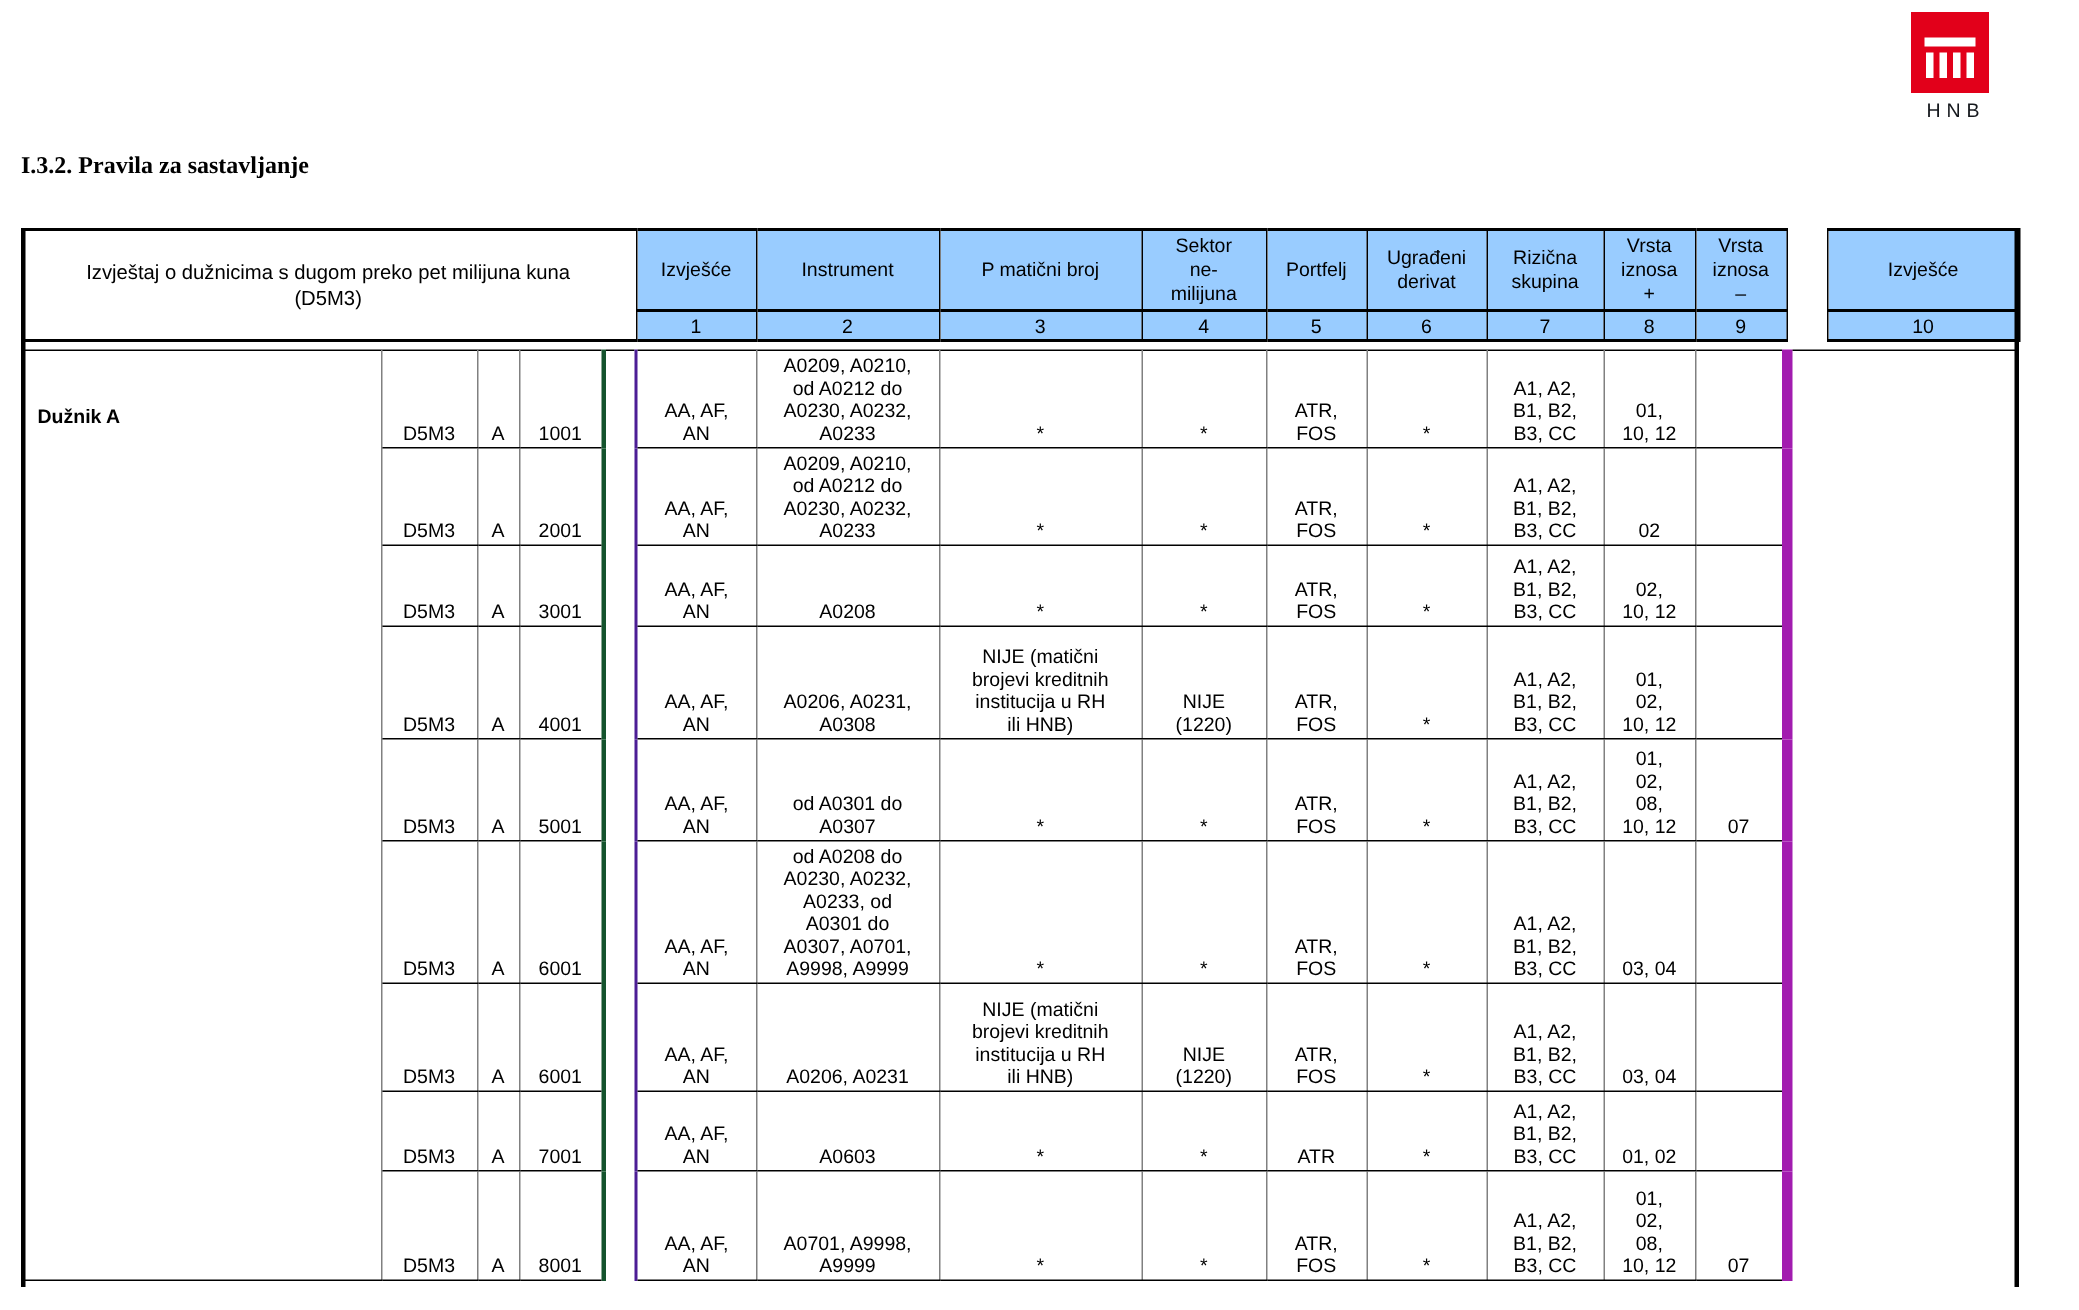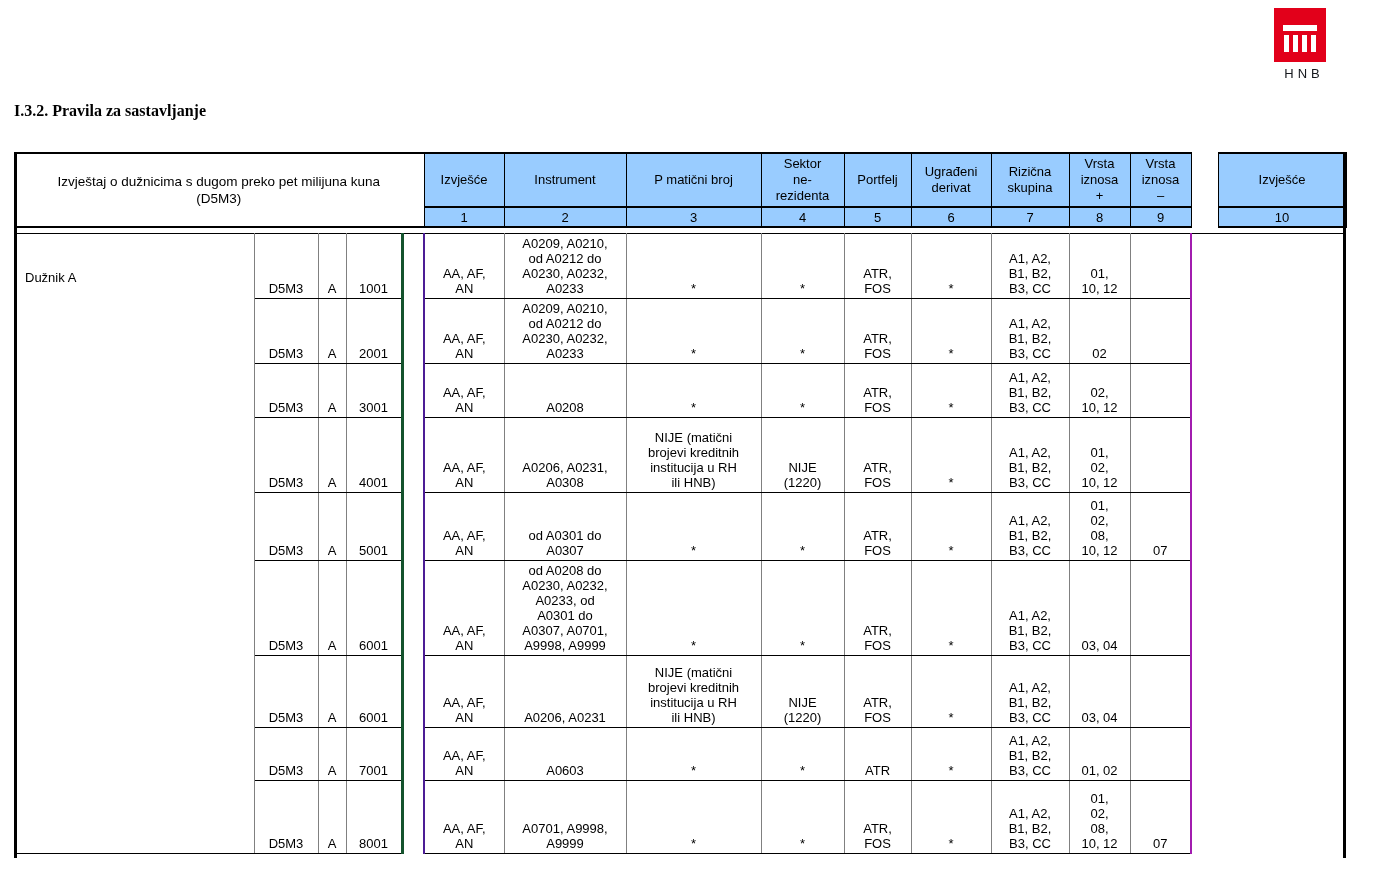--- a/index.html
+++ b/index.html
@@ -28,24 +28,24 @@
   .bh{background:#99ccff;border:1px solid #000;border-top:2px solid #000;border-bottom:2px solid #000;
     text-align:center;vertical-align:middle;line-height:16px;padding:2px;}
   .bn{background:#99ccff;border:1px solid #000;border-bottom:2px solid #000;
     text-align:center;vertical-align:middle;padding:1px;}
   .gapc{border:none;background:#fff;}
   tr.spacer td{border:none;height:6px;padding:0;}
   
   .dc{border-left:1px solid #808080;border-right:1px solid #808080;border-bottom:1px solid #000;
     text-align:center;vertical-align:bottom;}
   .c-izv{border-left:2px solid #4c1d95;}
-  .c-min{border-right:2px solid #a21caf;}
+  .c-min{border-right:7px solid #a21caf;}
   .c-code{border-right:3px solid #14532d;}
   .duznik{border:none;border-right:1px solid #808080;border-top:1px solid #000;border-bottom:1px solid #000;
-    vertical-align:top;text-align:left;padding:36px 6px 0 11px;}
+    vertical-align:top;text-align:left;padding:36px 6px 0 11px;font-weight:bold;}
   .calcempty{border:none;}
   tr.dr0 td{border-top:1px solid #000;}
   
   tr.hr-head{height:52px;} tr.hr-num{height:20px;}
   tr.dr0{height:65px;} tr.dr1{height:65px;} tr.dr2{height:54px;} tr.dr3{height:75px;}
   tr.dr4{height:68px;} tr.dr5{height:95px;} tr.dr6{height:72px;} tr.dr7{height:53px;} tr.dr8{height:73px;}
   
   .vbar{position:absolute;top:152px;width:3px;height:706px;background:#000;}
   .vbar.left{left:14px;} .vbar.right{left:1343px;}
 </style>
@@ -86,21 +86,21 @@
   </colgroup>
   <tbody id="tbl-body">
       <tr class="hr-head">
         <td class="bighead" colspan="5" rowspan="2">Izvještaj o dužnicima s dugom preko pet milijuna kuna
 (D5M3)</td>
         <th class="bh">Izvješće</th>
         <th class="bh">Instrument</th>
         <th class="bh">P matični broj</th>
         <th class="bh">Sektor
 ne-
-rezidenta</th>
+milijuna</th>
         <th class="bh">Portfelj</th>
         <th class="bh">Ugrađeni
 derivat</th>
         <th class="bh">Rizična
 skupina</th>
         <th class="bh">Vrsta
 iznosa
 +</th>
         <th class="bh">Vrsta
 iznosa

